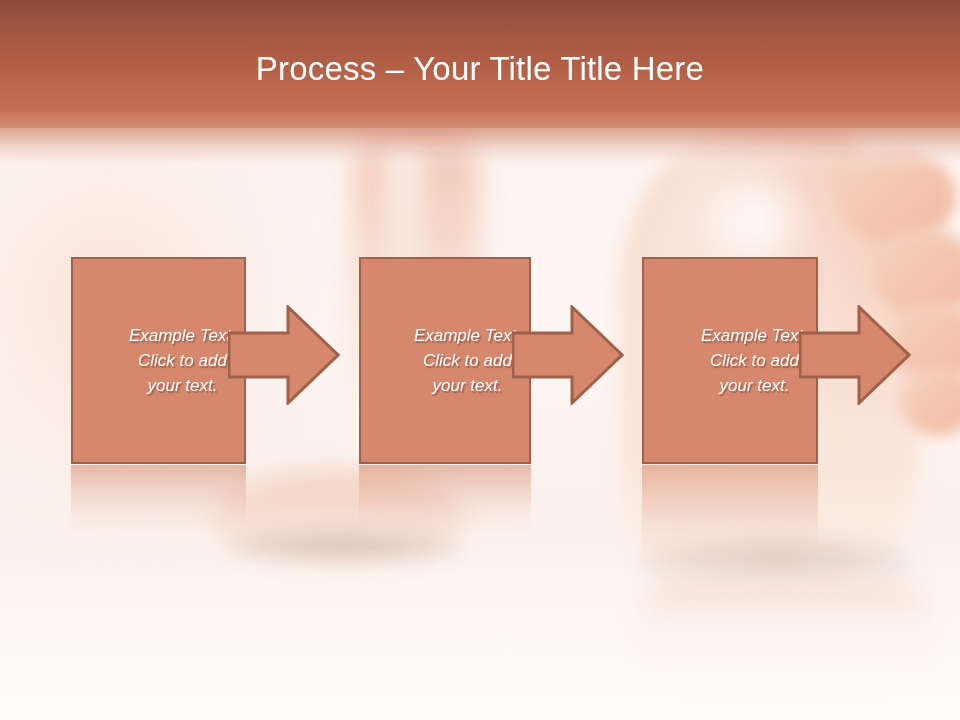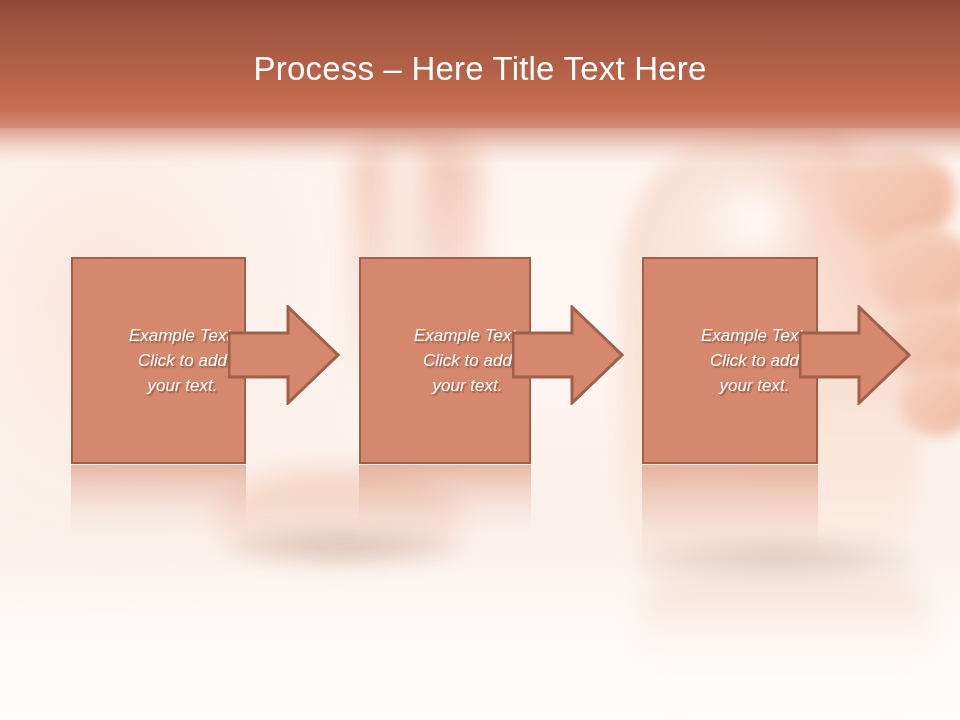--- a/index.html
+++ b/index.html
@@ -267,21 +267,21 @@
     <div class="floor-sheen"></div>
   </div>
 
   <div class="proc-reflect" style="left:71px; top:465px; width:175px; height:84px;"></div>
   <div class="proc-reflect" style="left:359px; top:465px; width:172px; height:84px;"></div>
   <div class="proc-reflect" style="left:642px; top:465px; width:176px; height:120px;"></div>
 
   <div class="title-band"></div>
   <div class="title-fade"></div>
   <div class="slide-title">
-    <span class="t-strong">Process</span><span class="t-rest"> – Here Title Text Here</span>
+    <span class="t-strong">Process</span><span class="t-rest"> – Your Title Title Here</span>
   </div>
 
   <div class="proc-box" style="left:71px; top:257px; width:175px; height:207px;">
     <div class="proc-text">Example Text.
 Click  to add
 your text.</div>
   </div>
 
   <div class="proc-box" style="left:359px; top:257px; width:172px; height:207px;">
     <div class="proc-text">Example Text.

